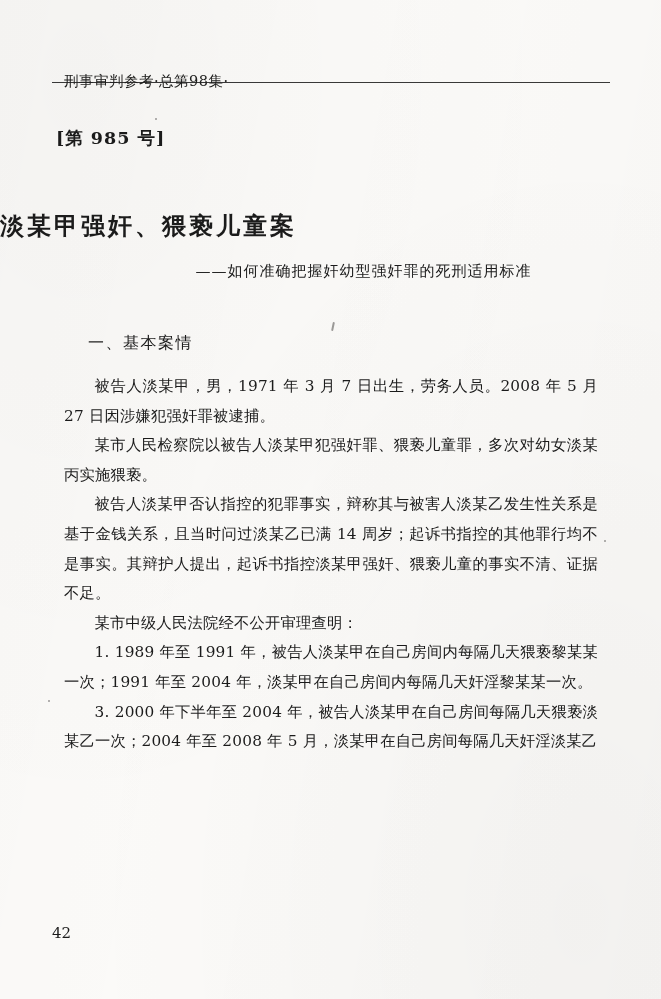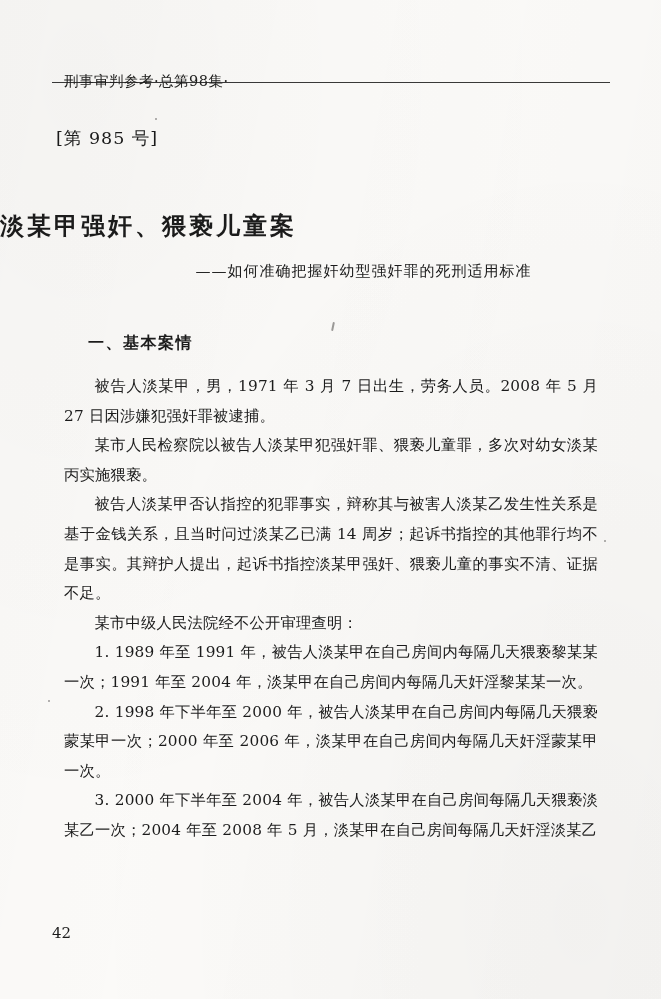--- a/index.html
+++ b/index.html
@@ -59,21 +59,21 @@
     background: #1e1e1e;
     opacity: 0.88;
   }
 
   
   .case-number {
     position: absolute;
     left: 56px;
     top: 126px;
     font-size: 17.5px;
-    font-weight: normal;
+    font-weight: bold;
     letter-spacing: 1px;
     white-space: nowrap;
   }
 
   
   .doc-title {
     position: absolute;
     left: 0;
     top: 210px;
     width: 661px;
@@ -92,21 +92,21 @@
     letter-spacing: 1px;
     padding-left: 33px;
   }
 
   
   .section-heading {
     position: absolute;
     left: 88px;
     top: 333px;
     font-size: 16px;
-    font-weight: bold;
+    font-weight: normal;
     letter-spacing: 1.5px;
     text-align: right;
   }
 
   
   .body-block {
     position: absolute;
     left: 64px;
     top: 372px;
     width: 534px;
@@ -154,21 +154,20 @@
     <div class="doc-subtitle">——如何准确把握奸幼型强奸罪的死刑适用标准</div>
 
     <div class="section-heading">一、基本案情</div>
 
     <div class="body-block">
       <p class="para">被告人淡某甲，男，1971 年 3 月 7 日出生，劳务人员。2008 年 5 月 27 日因涉嫌犯强奸罪被逮捕。</p>
       <p class="para">某市人民检察院以被告人淡某甲犯强奸罪、猥亵儿童罪，多次对幼女淡某丙实施猥亵。</p>
       <p class="para">被告人淡某甲否认指控的犯罪事实，辩称其与被害人淡某乙发生性关系是基于金钱关系，且当时问过淡某乙已满 14 周岁；起诉书指控的其他罪行均不是事实。其辩护人提出，起诉书指控淡某甲强奸、猥亵儿童的事实不清、证据不足。</p>
       <p class="para">某市中级人民法院经不公开审理查明：</p>
       <p class="para">1. 1989 年至 1991 年，被告人淡某甲在自己房间内每隔几天猥亵黎某某一次；1991 年至 2004 年，淡某甲在自己房间内每隔几天奸淫黎某某一次。</p>
-      <p class="para">2. 1998 年下半年至 2000 年，被告人淡某甲在自己房间内每隔几天猥亵蒙某甲一次；2000 年至 2006 年，淡某甲在自己房间内每隔几天奸淫蒙某甲一次。</p>
       <p class="para">3. 2000 年下半年至 2004 年，被告人淡某甲在自己房间每隔几天猥亵淡某乙一次；2004 年至 2008 年 5 月，淡某甲在自己房间每隔几天奸淫淡某乙</p>
     </div>
 
     <div class="page-number">42</div>
   </div>
 
   <span class="speck" style="left:332px; top:322px; width:2px; height:9px; border-radius:1px; transform:rotate(12deg);"></span>
   <span class="speck" style="left:155px; top:118px; width:2px; height:2px;"></span>
   <span class="speck" style="left:604px; top:540px; width:2px; height:2px;"></span>
   <span class="speck" style="left:48px; top:700px; width:2px; height:2px;"></span>

